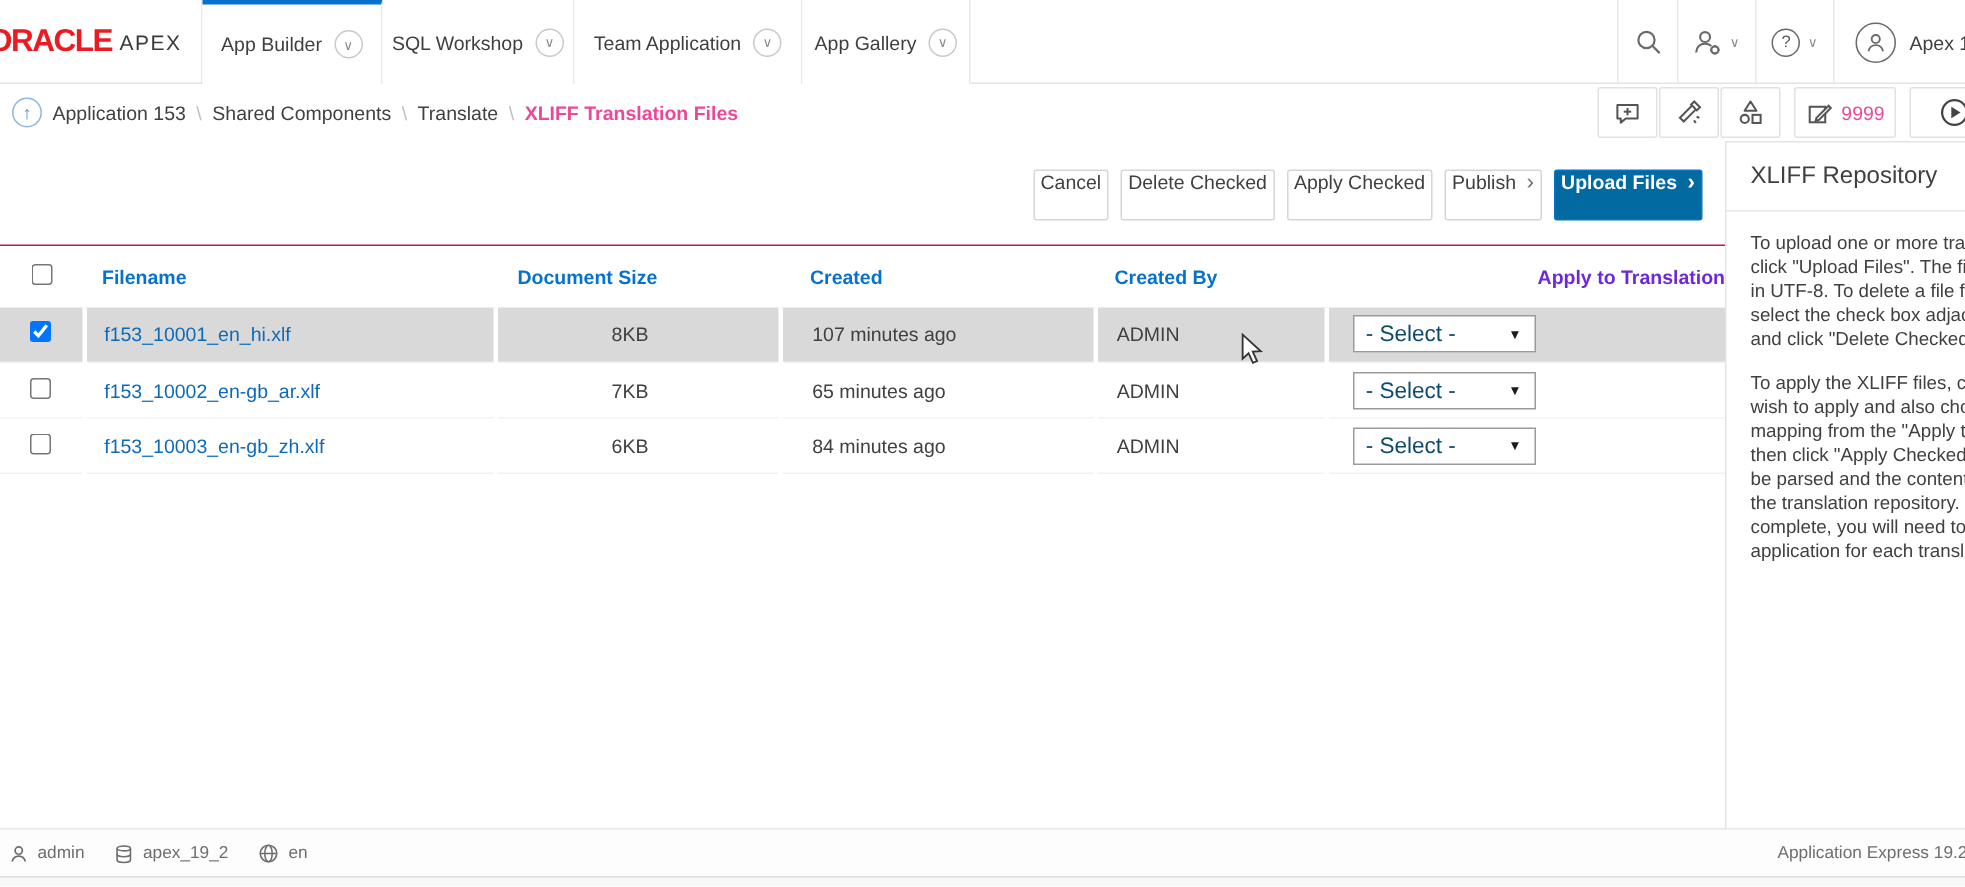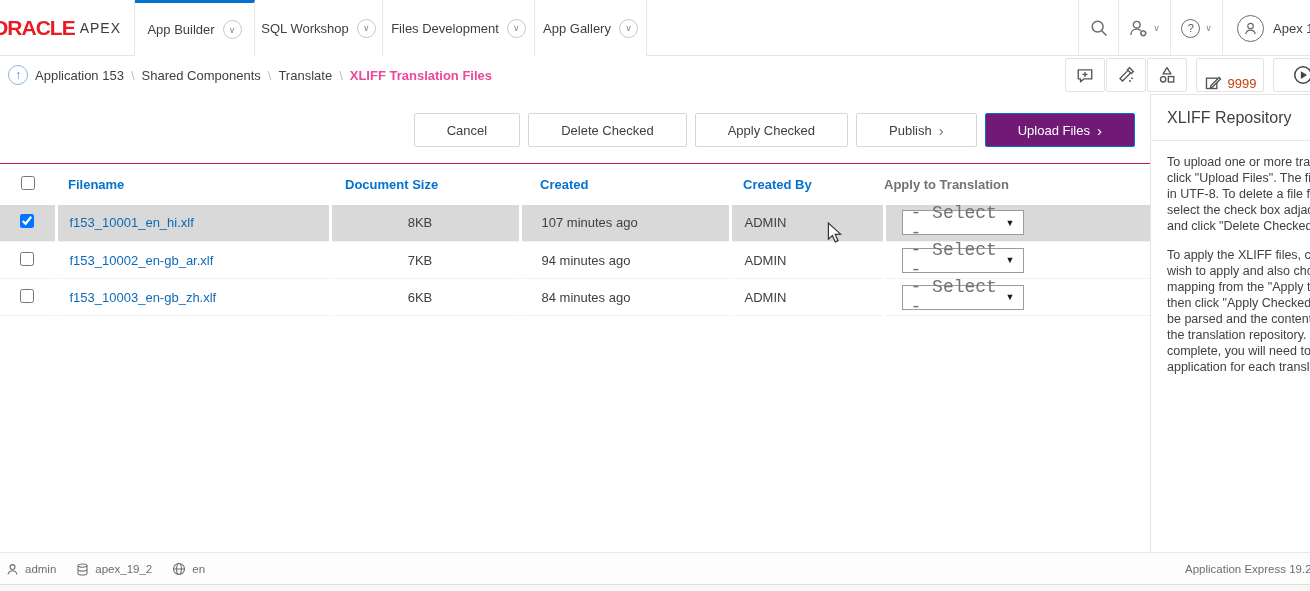--- a/index.html
+++ b/index.html
@@ -35,51 +35,51 @@
   .crumbs { position:absolute; left:8px; top:0; height:38px; display:flex; align-items:center; gap:7px;
     font-size:13px; }
   .up-circle { width:20px; height:20px; border:1px solid #8cb6de; border-radius:50%;
     display:flex; align-items:center; justify-content:center; color:#4a86c8; font-size:12px; cursor:pointer; }
   .crumb-link { color:#404040; cursor:pointer; white-space:nowrap; }
   .crumb-sep { color:#b9c2cc; }
   .crumb-current { font-weight:bold; color:#ec4899; white-space:nowrap; }
   .crumb-actions { position:absolute; left:1065px; top:2px; height:34px; display:flex; align-items:center; }
   .icon-btn { width:40px; height:34px; border:1px solid #e2e2e2; background:#fff; border-radius:2px;
     display:flex; align-items:center; justify-content:center; margin-right:1px; cursor:pointer; }
-  .icon-btn.wide { width:68px; gap:6px; margin-left:8px; font-size:13px; color:#c2410c;align-items:flex-end; }
+  .icon-btn.wide { width:68px; gap:6px; margin-left:8px; font-size:13px; color:#ec4899; }
   .icon-btn.run { width:60px; margin-left:8px; }
 
   
   .toolbar { position:absolute; left:0; top:113px; width:1135px; display:flex; justify-content:flex-end; gap:8px; }
-  .btn { height:34px; padding:0 32px; background:#fff; border:1px solid #d6d6d6; border-radius:2px;
-    font-size:13px; color:#404040; display:flex; align-items:center; gap:7px; cursor:pointer;
+  .btn { height:34px; padding:0 4px; background:#fff; border:1px solid #d6d6d6; border-radius:2px;
+    font-size:13px; color:#404040; display:flex; gap:7px; cursor:pointer;
     font-family:"Liberation Sans", sans-serif; }
   .btn .bchev { font-size:15px; color:#707070; line-height:1; }
-  .btn.primary { background:#701a75; border-color:#0572ce; color:#fff; font-weight:normal; }
+  .btn.primary { background:#0369a1; border-color:#0572ce; color:#fff; font-weight:bold; }
   .btn.primary .bchev { color:#fff; }
 
   
   .grid { position:absolute; left:0; top:163px; width:1150px; border-collapse:collapse; table-layout:fixed; }
   .grid col.c-check { width:56px; } .grid col.c-file { width:274px; } .grid col.c-size { width:190px; }
   .grid col.c-created { width:210px; } .grid col.c-by { width:154px; } .grid col.c-apply { width:266px; }
   .grid thead tr { height:41px; border-top:1px solid #be185d; }
   .grid th { font-size:13px; font-weight:bold; text-align:left; vertical-align:middle; }
   .grid th.blue { color:#0572ce; cursor:pointer; }
-  .grid th.plain { color:#737373; text-align:left; }
+  .grid th.plain { color:#6d28d9; text-align:right; }
   .grid tbody tr { height:37px; border-bottom:1px solid #f2f2f2;margin-left:40px; }
   .grid tbody tr.hl { background:#d9d9d9; }
   .grid td { font-size:13px; vertical-align:middle; border-left:3px solid #fff; }
   .grid td:first-child, .grid th:first-child { border-left:none; text-align:center; }
   .pl-file { padding-left:12px; } .pl-size { padding-left:15px; } .pl-created { padding-left:20px; }
   .pl-by { padding-left:13px; }
   .t-right { text-align:center; padding-right:10px; }
   .file-link { color:#0d6ab8; text-decoration:none; cursor:pointer; }
   .fakeselect { width:122px; height:25px; border:1px solid #9b9b9b; background:#fff; margin-left:16px;
     display:flex; align-items:center; justify-content:space-between; padding:0 8px; cursor:pointer; }
-  .fakeselect .val { font-size:18px; color:#737373;font-family:Liberation Mono, monospace; }
+  .fakeselect .val { font-size:15px; color:#0c4a6e; }
   .fakeselect .arr { font-size:9px; color:#1a1a1a; }
   input[type=checkbox] { width:14px; height:14px; cursor:pointer; }
 
   
   .sidebar { position:absolute; left:1150px; top:94px; width:300px; height:458px; background:#fff;
     border-left:1px solid #e4e4e4; border-top:1px solid #e4e4e4; padding:0 16px; }
   .sidebar h2 { font-size:16px; font-weight:normal; color:#404040; padding:14px 0 13px 0;
     border-bottom:1px solid #e8e8e8; margin:0 -16px; padding-left:16px; }
   .sidebar p { font-size:12.5px; line-height:16px; color:#404040; margin-top:13px; }
 
@@ -115,21 +115,21 @@
             <span>∨</span>
           </span>
       </div>
       <div class="tab" style="width:128px">
         <span>SQL Workshop</span>
         <span class="chev-circle">
             <span>∨</span>
           </span>
       </div>
       <div class="tab" style="width:152px">
-        <span>Files Development</span>
+        <span>Team Application</span>
         <span class="chev-circle">
             <span>∨</span>
           </span>
       </div>
       <div class="tab" style="width:112px">
         <span>App Gallery</span>
         <span class="chev-circle">
             <span>∨</span>
           </span>
       </div>
@@ -275,21 +275,21 @@
             <div class="fakeselect">
           <span class="val">- Select -</span>
           <span class="arr">▼</span>
         </div>
           </td>
       </tr>
       <tr>
         <td><input type="checkbox" style=""></td>
         <td class="pl-file"><a class="file-link">f153_10002_en-gb_ar.xlf</a></td>
         <td class="t-right">7KB</td>
-        <td class="pl-created">94 minutes ago</td>
+        <td class="pl-created">65 minutes ago</td>
         <td class="pl-by">ADMIN</td>
         <td>
             <div class="fakeselect">
           <span class="val">- Select -</span>
           <span class="arr">▼</span>
         </div>
           </td>
       </tr>
       <tr>
         <td><input type="checkbox" style=""></td>

